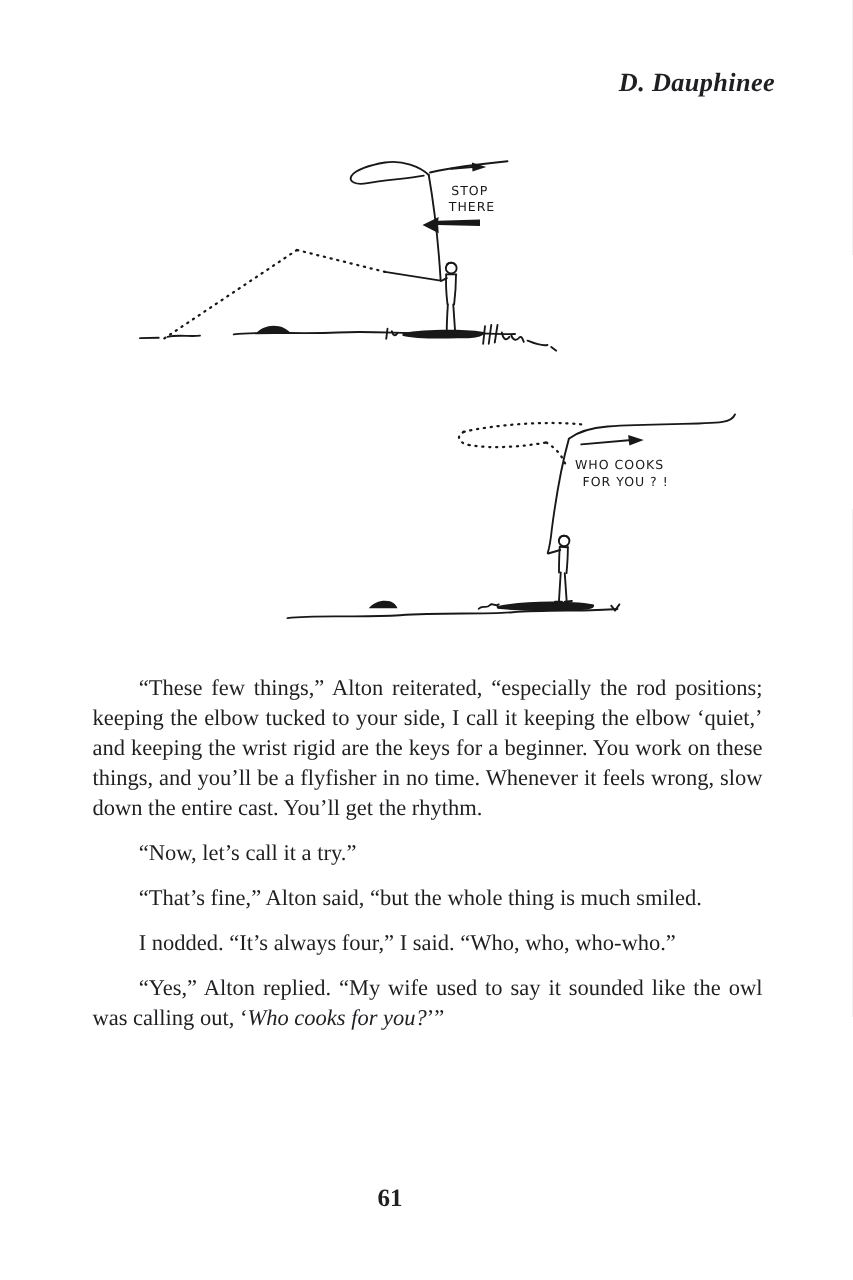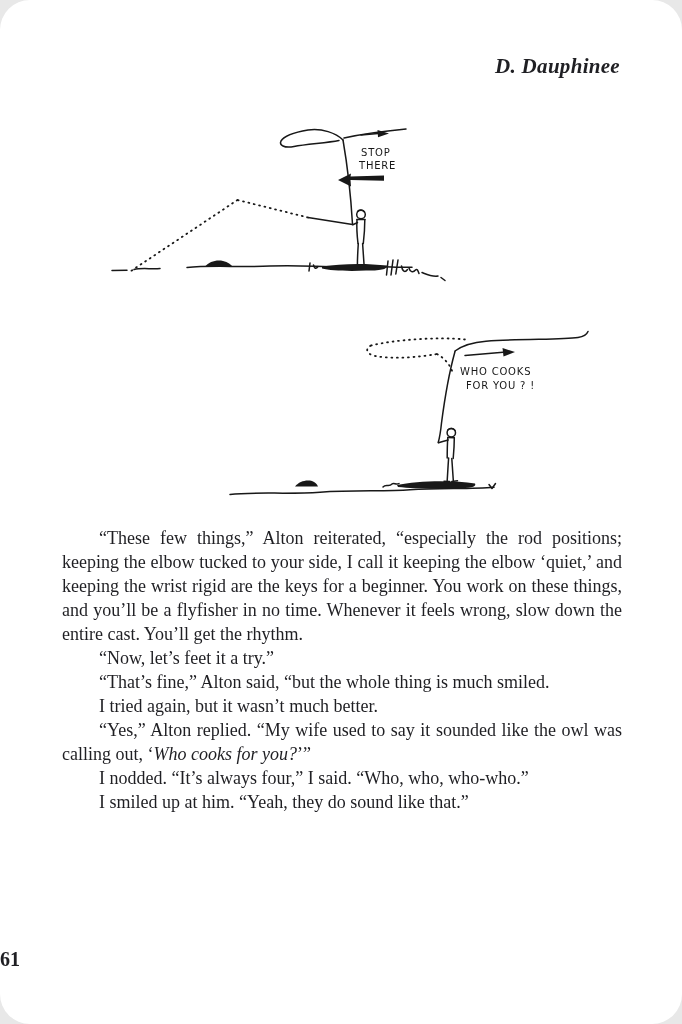--- a/index.html
+++ b/index.html
@@ -1,36 +1,35 @@
 <!DOCTYPE html>
 <html style="--paper: #ffffff; --text: #1f1f23; --ink: #181818;"><head>
 <meta charset="utf-8">
 <style>
   html,body { margin:0; padding:0; background:#e8e8e8; }
   .page {
     position:relative; width:682px; height:1024px; margin:0 auto;
     background:var(--paper,#ffffff);
     font-family:"Liberation Serif", serif;
     overflow:hidden;
-    border-radius:30px;
   }
   .running-header {
     position:absolute; top:54px; right:62px;
     font-size:21px; font-weight:bold; font-style:italic;
     color:var(--text,#1e1e24); letter-spacing:0.3px;
   }
   .body-text {
     position:absolute; left:62px; top:526px; width:560px;
     font-size:18px; line-height:24px; text-align:justify;
     color:var(--text,#1e1e1e);
   }
-  .body-text p { margin:0; text-indent:37px; }
+  .body-text p { margin:12px; text-indent:37px; }
   .body-text em { font-style:italic; }
   .page-number {
-    position:absolute; top:948px; left:0; width:624px; 
+    position:absolute; top:948px; left:0; width:624px; text-align:center;
     font-weight:bold; font-size:20px; color:var(--text,#1e1e24);
   }
   .illo { position:absolute; }
   .illo1 { left:100px; top:114px; }
   .illo2 { left:225px; top:328px; }
   .illo path, .illo circle {
     stroke:var(--ink,#1a1a1a); fill:none;
     stroke-linecap:round; stroke-linejoin:round; stroke-width:1.5;
   }
   .illo .fill { fill:var(--ink,#1a1a1a); stroke:none; }
@@ -150,23 +149,21 @@
       <path class="fill" d="M172,157 C192,152.5 228,152 250,155.5 C251.5,158 248,160.5 232,160 C212,161.5 188,160.5 173,159 Z"></path>
     </g>
     <g>
       <path d="M158,159 C161,155.5 164,159.5 167,156 C169,154 171,157.5 174,155.5" stroke-width="1.4"></path>
       <path d="M264,156.5 L267,160.5 L270.5,155.5" stroke-width="1.2"></path>
     </g>
   </svg>
 
   <div class="body-text">
       <p><span>“These few things,” Alton reiterated, “especially the rod positions; keeping the elbow tucked to your side, I call it keeping the elbow ‘quiet,’ and keeping the wrist rigid are the keys for a beginner. You work on these things, and you’ll be a flyfisher in no time. Whenever it feels wrong, slow down the entire cast. You’ll get the rhythm.</span></p>
-      <p><span>“Now, let’s feet it a try.”</span></p>
+      <p><span>“Now, let’s call it a try.”</span></p>
       <p><span>“That’s fine,” Alton said, “but the whole thing is much smiled.</span></p>
-      <p><span>I tried again, but it wasn’t much better.</span></p>
+      <p><span>I nodded. “It’s always four,” I said. “Who, who, who-who.”</span></p>
       <p><span>“Yes,” Alton replied. “My wife used to say it sounded like the owl was calling out, ‘</span><em>Who cooks for you?</em><span>’”</span></p>
-      <p><span>I nodded. “It’s always four,” I said. “Who, who, who-who.”</span></p>
-      <p><span>I smiled up at him. “Yeah, they do sound like that.”</span></p>
     </div>
 
   <div class="page-number">61</div>
 
 </div>
 
 </body></html>

